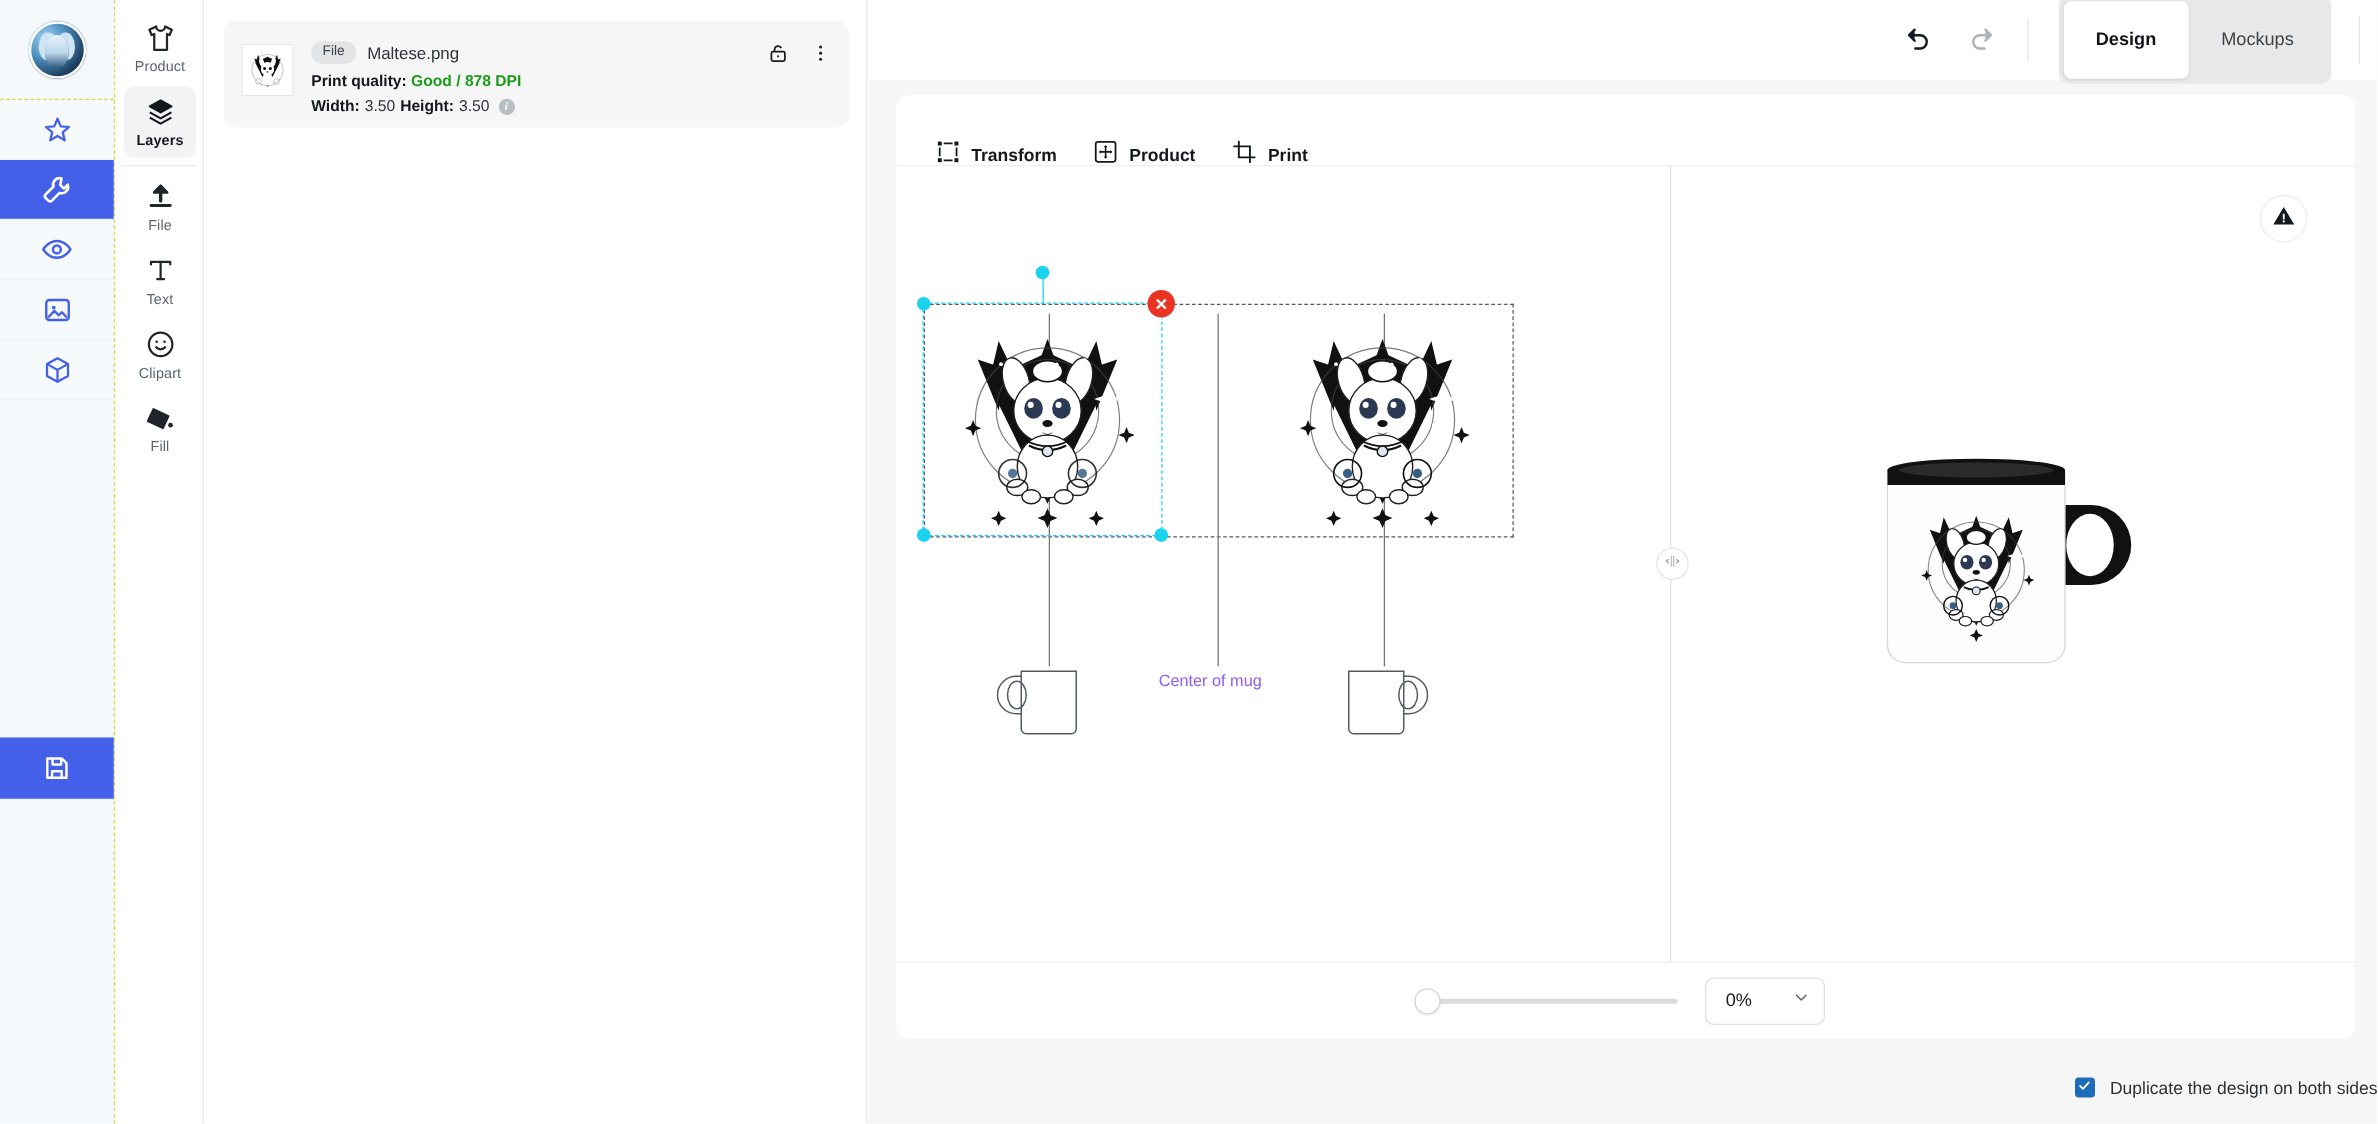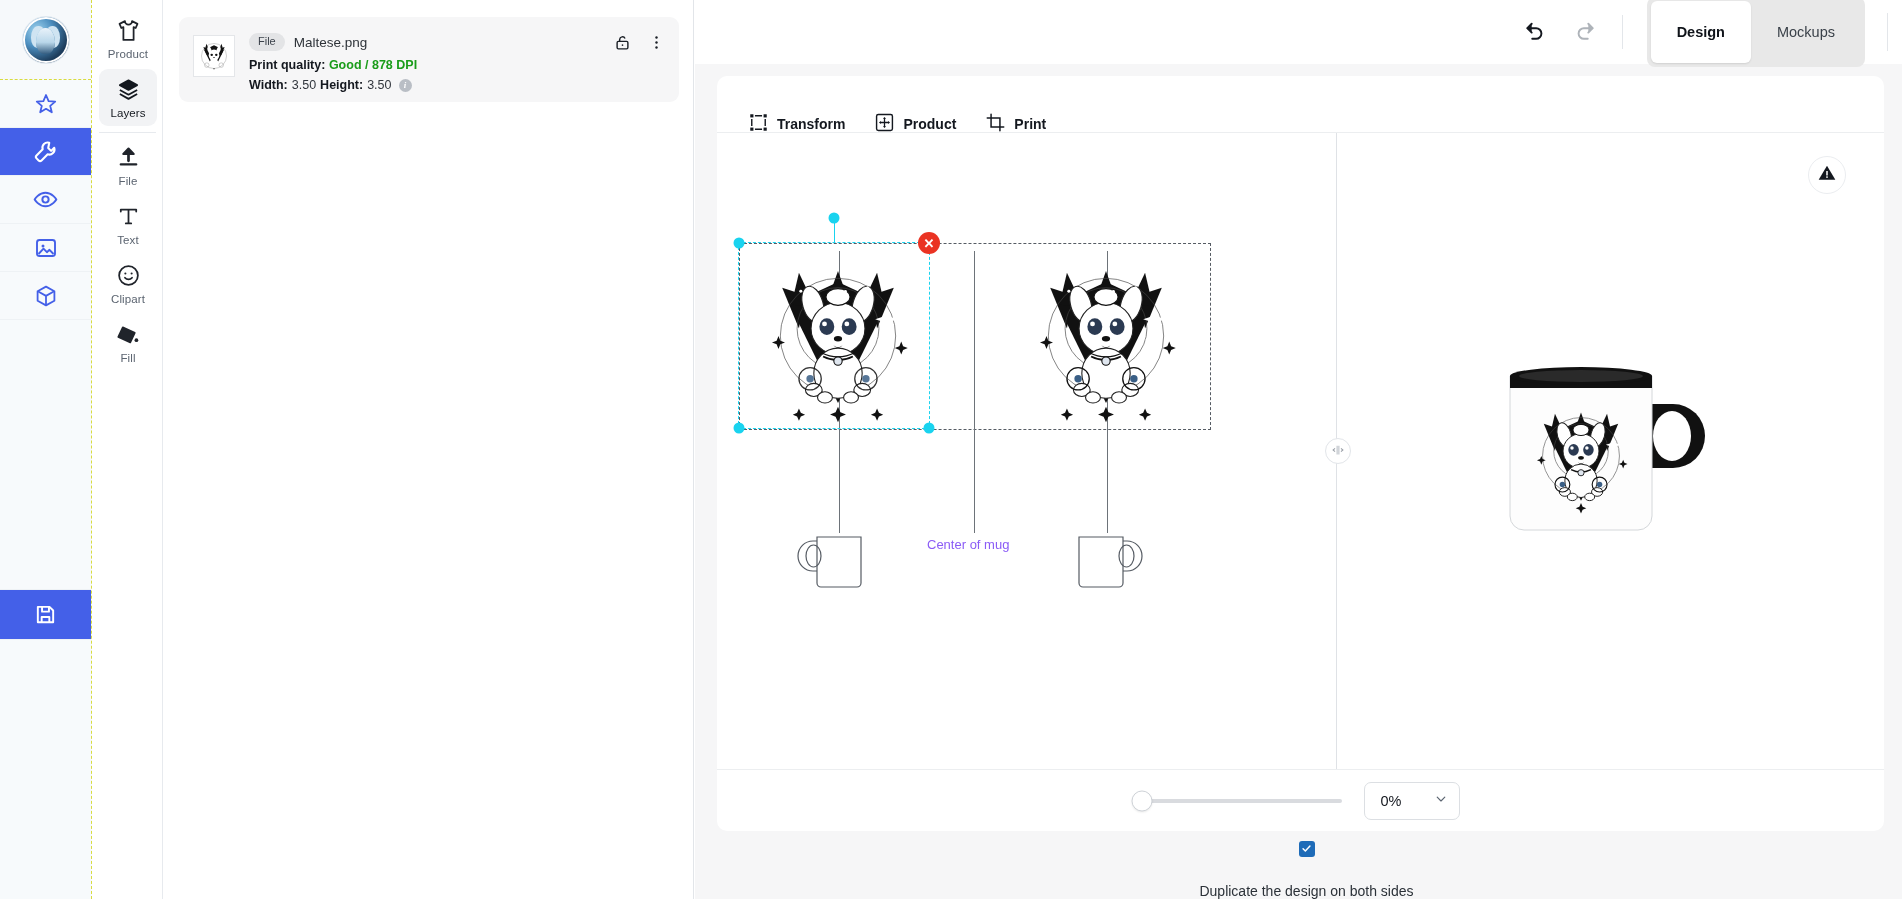--- a/index.html
+++ b/index.html
@@ -53,21 +53,21 @@
     padding-top: 8px;
     text-align: right;
   }
   .toolitem {
     width: 58px; margin: 2px 6px; padding: 8px 0 7px;
     display: flex; flex-direction: column; align-items: center; gap: 5px;
     border-radius: 9px; cursor: pointer;
   }
   .toolitem .tlabel { font-size: 11.5px; color: #5b6470; letter-spacing: .1px; }
   .toolitem.sel { background: #f2f3f5; }
-  .toolitem.sel .tlabel { color: #14181f; font-weight: 400; }
+  .toolitem.sel .tlabel { color: #14181f; font-weight: 700; }
   .toolsep { height: 1px; background: #e7eaee; margin: 6px 6px 4px; }
   .toolitem svg { display:block; }
 
   
   .layerpanel {
     position: absolute; left: 164px; top: 0; width: 530px; height: 899px;
     background: #ffffff; border-right: 1px solid #e2e5e9;
   }
   .layercard {
     position: absolute; left: 15px; top: 17px; width: 500px; height: 85px;
@@ -199,21 +199,21 @@
   }
   .zoomselect {
     width: 96px; height: 38px; border: 1px solid #dcdfe3; border-radius: 7px;
     background: #fff; display: flex; align-items: center; justify-content: space-between;
     padding: 0 11px 0 16px; cursor: pointer;
   }
   .zoomselect .zv { font-size: 14.5px; color: #14181f; }
 
   .footer {
     position: absolute; left: 16px; bottom: 0; right: 0; height: 58px;
-    display: flex; align-items: center; justify-content: space-between; gap: 12px; flex-direction: column;
+    display: flex; align-items: center; justify-content: flex-end; gap: 12px;
   }
   .chk {
     width: 16px; height: 16px; border-radius: 3px; background: #1e6bb8;
     display: flex; align-items: center; justify-content: center; cursor: pointer;
   }
   .chklabel { font-size: 14px; color: #2b3138; }
 </style>
 </head>
 <body>
 

